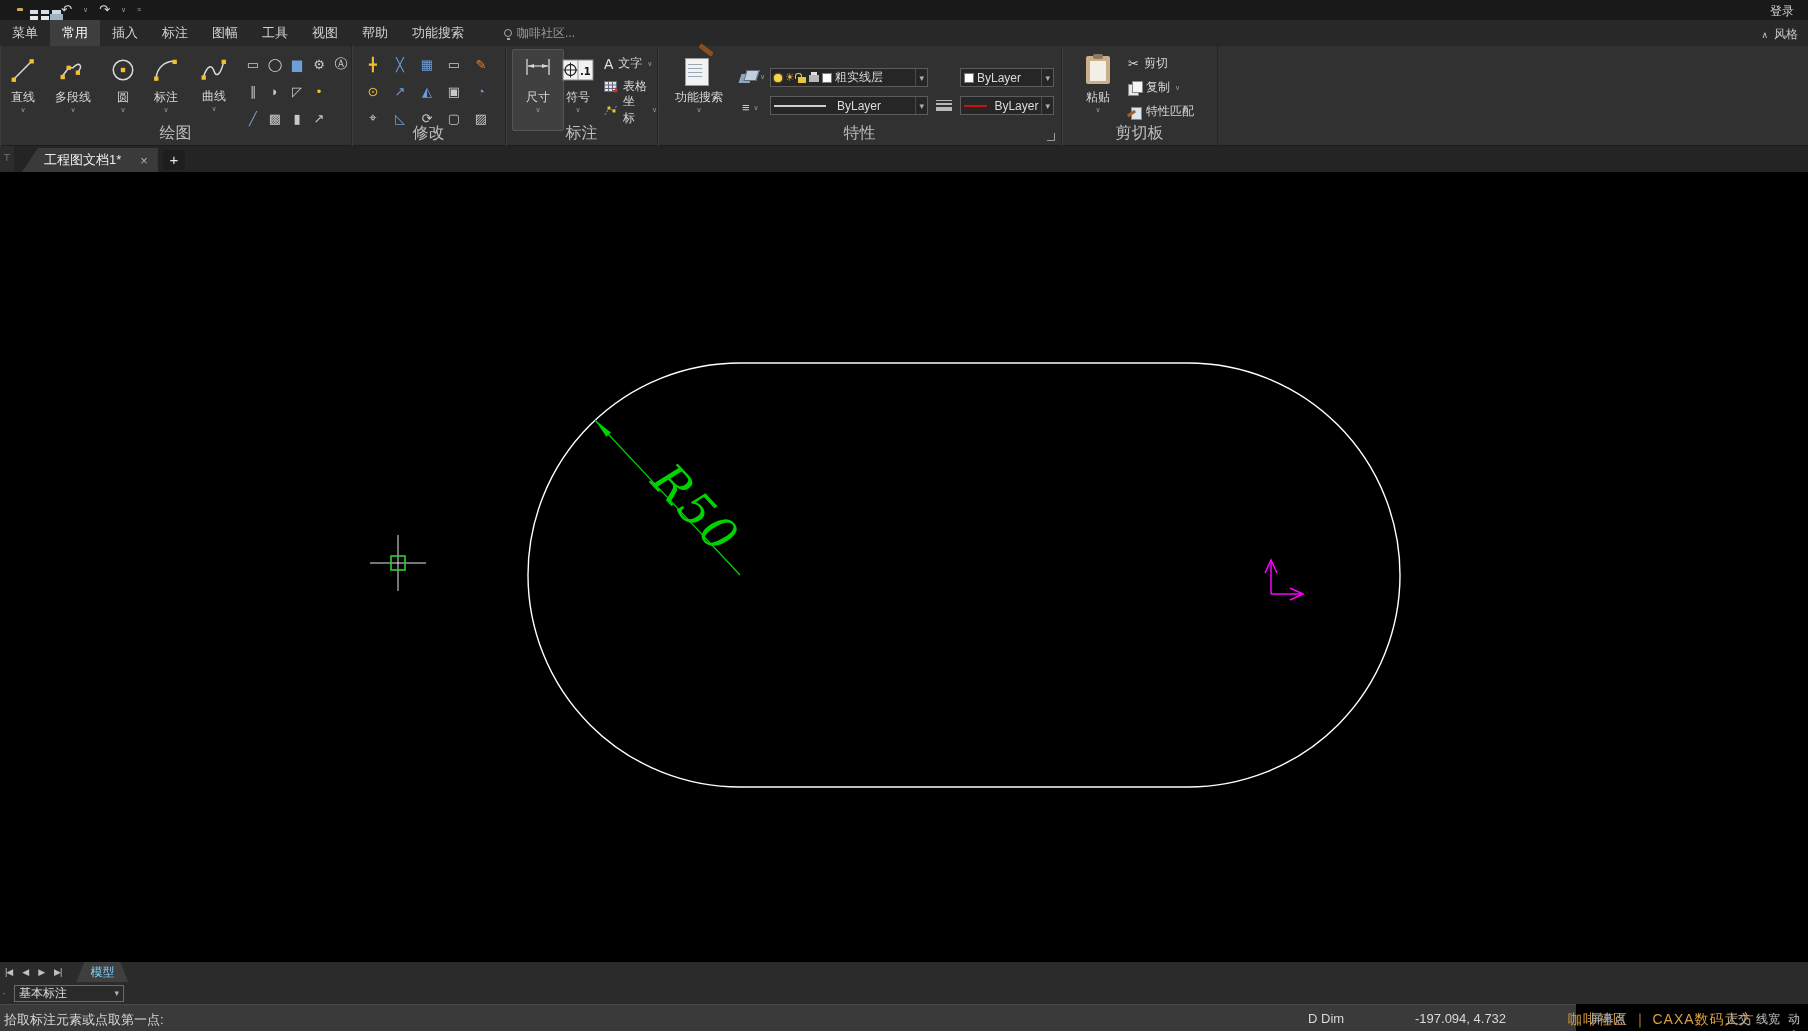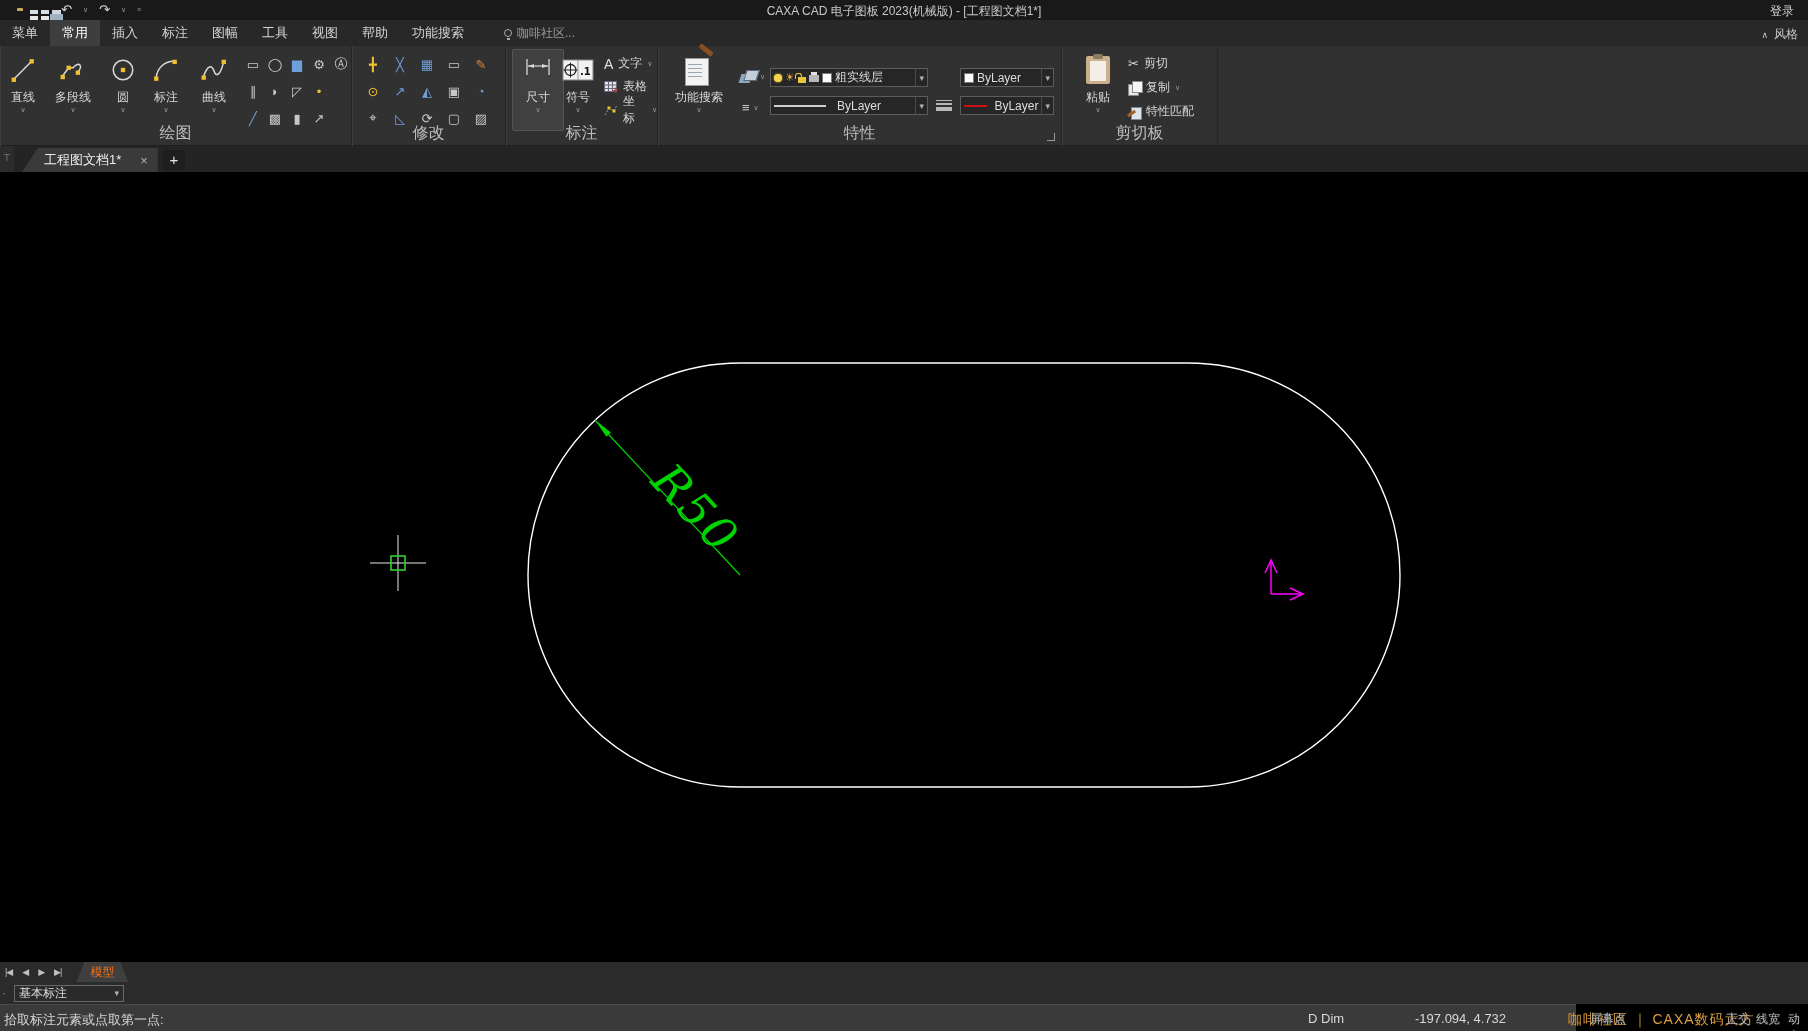--- a/index.html
+++ b/index.html
@@ -83,21 +83,21 @@
   #doctab .x { color:#b0b0b0; font-size:13px; }
   #newtab { position:absolute; left:163px; top:4px; width:22px; height:20px; background:#1e1e1e; color:#e8e8e8; font-size:15px; text-align:center; line-height:19px; }
   
   #sidestrip { position:absolute; left:0; top:146px; width:14px; height:120px; background:#2c2c2c; display:flex; flex-direction:column; align-items:center; gap:9px; padding-top:8px; }
   #sidestrip span { color:#9a9a9a; font-size:9px; line-height:9px; }
   
   #canvas { position:absolute; left:0; top:172px; width:1808px; height:790px; background:#000; }
   
   #navrow { position:absolute; left:0; top:962px; width:1808px; height:20px; background:#2b2b2b; display:flex; align-items:center; }
   .navbtn { color:#c0c0c0; font-size:9px; padding:0 5px; letter-spacing:-1px; }
-  #modeltab { margin-left:10px; height:20px; background:#3f3f3f; color:#f97316; font-size:12px; padding:0 14px; display:flex; align-items:center; clip-path:polygon(8px 0,calc(100% - 8px) 0,100% 100%,0 100%); }
+  #modeltab { margin-left:10px; height:20px; background:#3f3f3f; color:#7dd3fc; font-size:12px; padding:0 14px; display:flex; align-items:center; clip-path:polygon(8px 0,calc(100% - 8px) 0,100% 100%,0 100%); }
   #styrow { position:absolute; left:0; top:982px; width:1808px; height:22px; background:#2b2b2b; display:flex; align-items:center; }
   #stycombo { margin-left:8px; width:110px; height:17px; background:#2a2a2a; border:1px solid #6a6a6a; color:#dcdcdc; font-size:12px; display:flex; align-items:center; padding:0 4px; }
   #stycombo .dd { margin-left:auto; font-size:9px; color:#b0b0b0; }
   #statusbar { position:absolute; left:0; top:1004px; width:1576px; height:27px; background:#3a3a3a; border-top:1px solid #4a4a4a; color:#d8d8d8; font-size:13px; }
   #prompt { position:absolute; left:4px; top:6px; }
   #mode-ind { position:absolute; left:1308px; top:6px; }
   #coords { position:absolute; left:1415px; top:6px; }
   #brandzone { position:absolute; left:1560px; top:0; width:248px; height:27px; }
   #brand { position:absolute; left:8px; top:6px; color:#dc9f3e; font-size:14px; letter-spacing:1px; white-space:nowrap; }
   .togl { position:absolute; top:6px; color:#bcbcbc; font-size:12px; text-shadow:0 0 2px #3a3a3a; }
@@ -111,21 +111,20 @@
     <span class="qi"><span class="i-folder"></span></span>
     <span class="qi"><span class="i-floppy"></span></span>
     <span class="qi"><span class="i-floppy"></span></span>
     <span class="qi"><span class="i-printer"></span></span>
     <span class="glyph">↶</span>
     <span class="tiny-v">∨</span>
     <span class="glyph">↷</span>
     <span class="tiny-v">∨</span>
     <span class="tiny-v">≡</span>
   </div>
-  <div id="title-text">CAXA CAD 电子图板 2023(机械版) - [工程图文档1*]</div>
   <div id="login">登录</div>
 </div>
 
 <div id="menubar">
   <span class="mtab">菜单</span>
   <span class="mtab active">常用</span>
   <span class="mtab">插入</span>
   <span class="mtab">标注</span>
   <span class="mtab">图幅</span>
   <span class="mtab">工具</span>
@@ -182,21 +181,21 @@
       <span class="bicon">
         <svg width="26" height="26" viewBox="0 0 24 24">
             <path d="M3 20 A 16 16 0 0 1 20 4" stroke="#d8d8d8" stroke-width="1.4" fill="none"></path>
             <rect x="1" y="18" width="4" height="4" fill="#f0c030"></rect>
             <rect x="18" y="2.5" width="4" height="4" fill="#f0c030"></rect>
           </svg>
       </span>
       <span class="blabel">标注</span>
       <span class="bchev">∨</span>
     </div>
-    <div class="bigbtn" style="left:192px; width:44px;">
+    <div class="bigbtn" style="left:192px; width:44px;font-family:Liberation Mono, monospace;">
       <span class="bicon">
         <svg width="26" height="26" viewBox="0 0 24 24">
             <path d="M2 19 C6 7 10 7 12 13 C14 19 18 17 21 4" stroke="#d8d8d8" stroke-width="1.4" fill="none"></path>
             <rect x="0.5" y="17" width="4" height="4" fill="#f0c030"></rect>
             <rect x="19" y="2.5" width="4" height="4" fill="#f0c030"></rect>
           </svg>
       </span>
       <span class="blabel">曲线</span>
       <span class="bchev">∨</span>
     </div>

